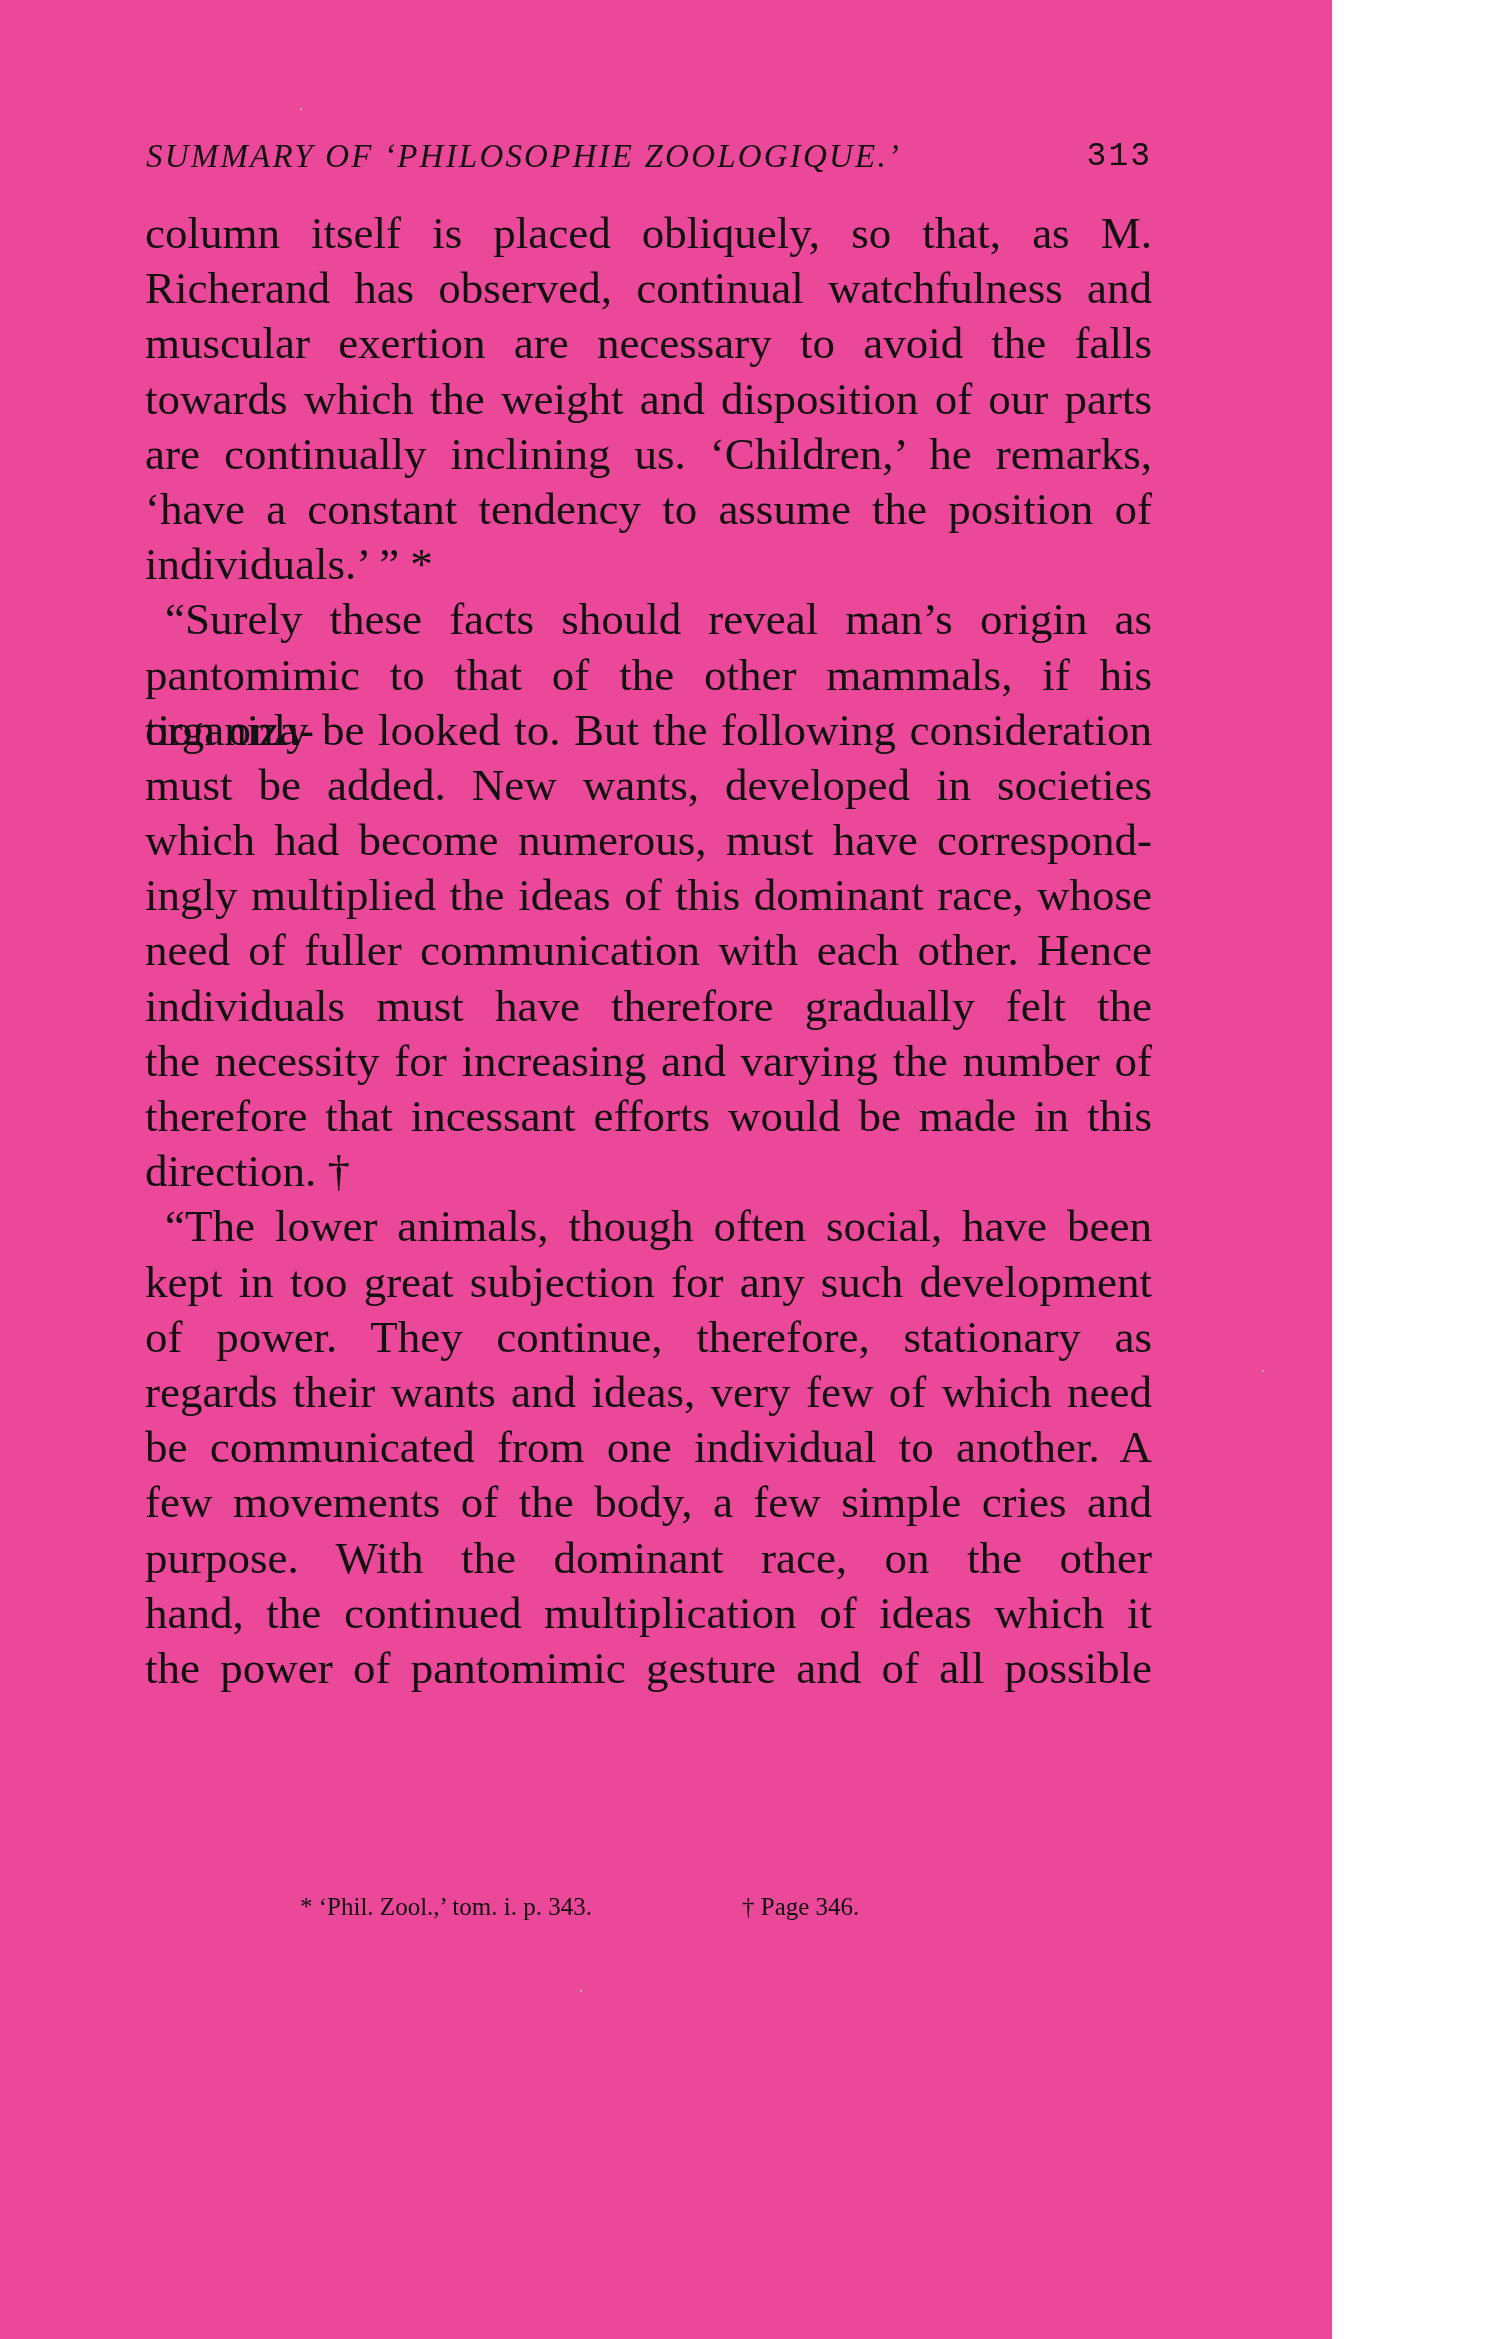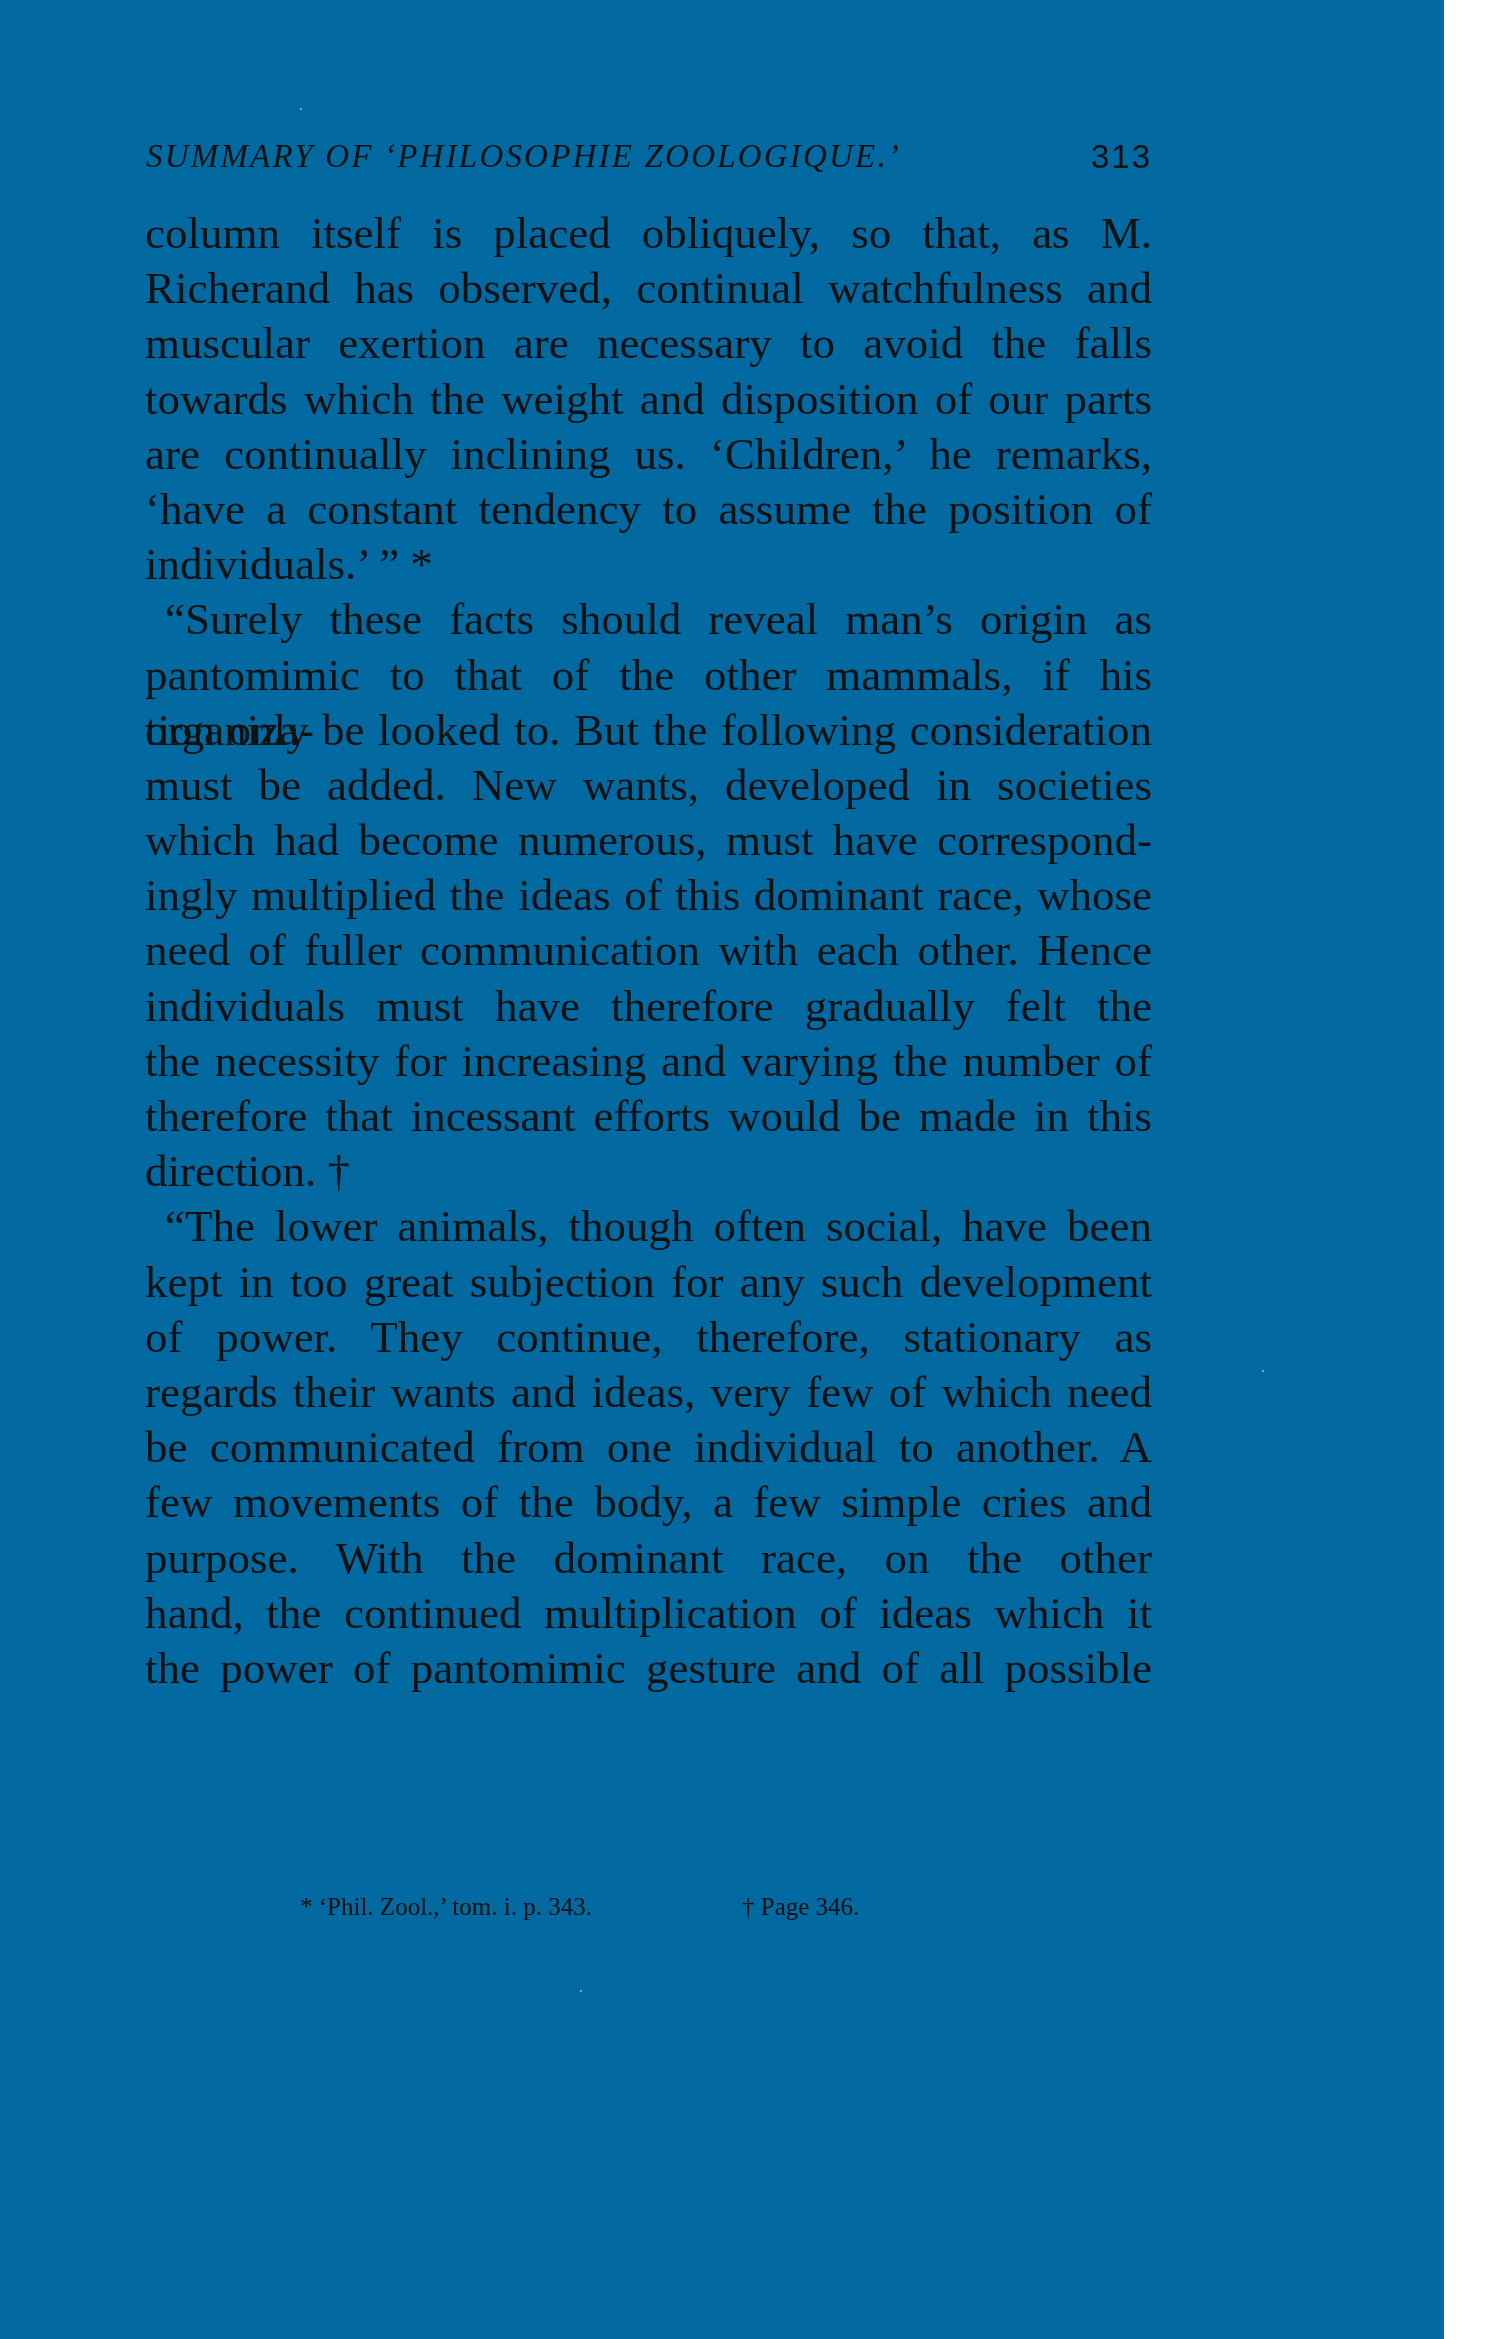--- a/index.html
+++ b/index.html
@@ -1,22 +1,22 @@
 <!DOCTYPE html>
 <html><head>
 <meta charset="utf-8">
 <style>
   html, body { margin:0; padding:0; background:#ffffff; }
   body { width:1492px; height:2339px; position:relative; overflow:hidden; }
-  .page { position:absolute; left:0; top:0; width:1444px; height:2339px; background:#0369a1; }
+  .page { position:absolute; left:0; top:0; width:1332px; height:2339px; background:#ec4899; }
   .running-head { position:absolute; left:146px; top:138px; width:1006px; height:44px;
     font-family:"DejaVu Serif", serif; color:#111; }
   .running-title { position:absolute; left:0; top:0; font-style:italic; font-size:27px; letter-spacing:2.2px;
     font-family:"Liberation Serif", serif; font-size:33px; }
-  .page-number { position:absolute; right:0; top:0; font-family:Liberation Sans, sans-serif; font-size:33px; letter-spacing:2px; }
+  .page-number { position:absolute; right:0; top:0; font-family:Liberation Mono, monospace; font-size:33px; letter-spacing:2px; }
   .body-text { position:absolute; left:145px; top:206px; width:1007px; }
   .line { display:block; height:55.2px; line-height:55.2px; font-family:Liberation Serif, serif;
     font-size:45px; color:#111; text-align:justify; text-align-last:justify; white-space:nowrap; word-spacing:0; }
   .line.justify { white-space:normal; }
   .line.last { text-align-last:left; }
   .line.indent { padding-left:20px; }
   .footnotes { position:absolute; top:1893px; left:300px; width:700px; height:40px; font-family:"Liberation Serif", serif;
     font-size:25px; color:#111; }
   .fn1 { position:absolute; left:0; top:0; }
   .fn2 { position:absolute; left:442px; top:0; }

